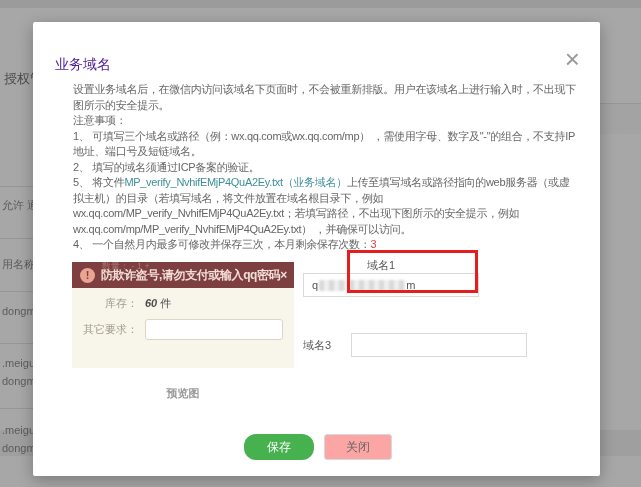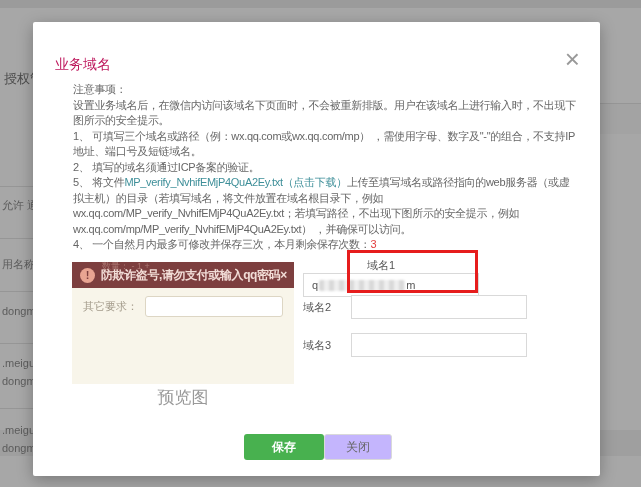--- a/index.html
+++ b/index.html
@@ -8,62 +8,62 @@
   
   .bg-band-top{position:absolute;left:0;top:0;width:641px;height:8px;background:#9b9b9b;}
   .bg-band-mid{position:absolute;left:0;top:430px;width:641px;height:26px;background:#9f9f9f;z-index:1;}
   .bg-line{position:absolute;height:1px;background:rgba(0,0,0,0.10);}
   .bg-rightband{position:absolute;left:600px;top:104px;width:41px;height:30px;background:#a0a0a0;opacity:.6;}
   .bg-snippet{position:absolute;color:#5c5c5c;font-size:11px;white-space:nowrap;z-index:2;}
   .bg-heading{font-size:13px;color:#4c4c4c;}
   
   .modal{position:absolute;left:33px;top:22px;width:567px;height:454px;background:#ffffff;
          border-radius:2px;box-shadow:0 4px 16px rgba(0,0,0,0.28);z-index:10;}
-  .modal-title{position:absolute;left:22px;top:34px;font-size:14px;color:#be185d;}
+  .modal-title{position:absolute;left:22px;top:34px;font-size:14px;color:#4c1d95;}
   .modal-close{position:absolute;right:20px;top:24px;font-size:26px;font-weight:300;color:#999;
                line-height:1;cursor:pointer;}
   .body-text{position:absolute;left:40px;top:60px;width:506px;font-size:11px;line-height:15.5px;
              color:#666;letter-spacing:-0.3px;}
   .body-text p{margin:0;}
   .link{color:#3e8f99;cursor:pointer;}
   .red{color:#e23c3c;}
   
-  .preview{position:absolute;left:39px;top:240px;width:222px;height:122px;background:#f8f5ea;}
+  .preview{position:absolute;left:39px;top:240px;width:222px;height:106px;background:#f8f5ea;}
   .banner{position:relative;height:26px;background:#7d3f3f;display:flex;align-items:center;
           padding:0 8px;box-sizing:border-box;}
   .ghost{position:absolute;top:-2px;left:30px;right:0;color:#d8aba1;opacity:.5;font-size:9px;z-index:0;}
   .warn-icon{position:relative;z-index:1;width:15px;height:15px;border-radius:50%;background:#e9a492;
              color:#7d3f3f;font-weight:bold;font-size:11px;text-align:center;line-height:15px;
              margin-right:6px;flex:0 0 auto;}
   .banner-text{position:relative;z-index:1;color:#f2ddd7;font-size:12px;font-weight:bold;flex:1;
                letter-spacing:-0.4px;white-space:nowrap;}
   .banner-close{position:relative;z-index:1;color:#f2ddd7;font-size:12px;font-weight:bold;cursor:pointer;}
   .preview-row{display:flex;align-items:center;margin-top:8px;font-size:11px;}
   .preview-label{flex:0 0 66px;text-align:right;color:#a39b8b;margin-right:7px;}
   .preview-value{color:#4c4c4c;}
   .stock-num{font-style:italic;font-weight:bold;}
   .other-input{width:128px;height:19px;border:1px solid #ddd6c4;border-radius:3px;background:#fff;
                font-size:11px;padding:0 4px;box-sizing:content-box;}
   .fee{font-weight:bold;}
-  .caption{position:absolute;left:39px;top:364px;width:222px;text-align:center;font-size:17px;color:#9a9a9a;}
+  .caption{position:absolute;left:39px;top:364px;width:222px;text-align:center;font-size:11px;color:#9a9a9a;font-weight:bold;}
   
   .field-row{position:absolute;left:270px;display:flex;align-items:center;}
   .field-label{width:48px;font-size:11px;color:#555;}
   .field-input{width:176px;height:24px;border:1px solid #d9d9d9;box-sizing:border-box;font-size:11px;
                color:#555;padding:0 8px;background:#fff;}
   .field-input.composite{display:flex;align-items:center;}
   .redacted{display:inline-block;width:86px;height:11px;margin:0 1px;border-radius:2px;
             background:repeating-linear-gradient(90deg,#d9d9d9 0 5px,#efefef 5px 10px);
             filter:blur(1.2px);}
   .red-rect{position:absolute;left:347px;top:250px;width:125px;height:37px;border:3px solid #e61d1d;
             z-index:20;pointer-events:none;}
   
-  .btn-save{position:absolute;left:211px;top:412px;width:80px;height:26px;background:#48b14f;color:#fff;
-            font-size:12px;text-align:center;line-height:26px;border-radius:3px;cursor:pointer;font-weight:bold;}
-  .btn-close{position:absolute;left:291px;top:412px;width:68px;height:26px;background:#c4b5fd;color:#666;
+  .btn-save{position:absolute;left:211px;top:412px;width:70px;height:26px;background:#48b14f;color:#fff;
+            font-size:12px;text-align:center;line-height:26px;border-radius:12px;cursor:pointer;}
+  .btn-close{position:absolute;left:291px;top:412px;width:68px;height:26px;background:#fca5a5;color:#666;
              border:1px solid #d9d9d9;box-sizing:border-box;font-size:12px;text-align:center;
              line-height:24px;border-radius:3px;cursor:pointer;}
 </style>
 </head>
 <body>
 
 <div class="root">
 
   <div class="bg-band-top"></div>
   <div class="bg-rightband"></div>
@@ -81,54 +81,54 @@
   <div class="bg-snippet" style="left:2px;top:375px;">dongmin</div>
   <div class="bg-snippet" style="left:2px;top:424px;">.meigua</div>
   <div class="bg-snippet" style="left:2px;top:442px;">dongmin</div>
   <div class="bg-band-mid"></div>
 
   <div class="modal">
     <div class="modal-title">业务域名</div>
     <div class="modal-close">×</div>
 
     <div class="body-text">
+      <p>设置业务域名后，在微信内访问该域名下页面时，不会被重新排版。用户在该域名上进行输入时，不出现下图所示的安全提示。</p>
       <p>注意事项：</p>
-      <p>设置业务域名后，在微信内访问该域名下页面时，不会被重新排版。用户在该域名上进行输入时，不出现下图所示的安全提示。</p>
       <p>1、 可填写三个域名或路径（例：wx.qq.com或wx.qq.com/mp） ，需使用字母、数字及"-"的组合，不支持IP地址、端口号及短链域名。</p>
       <p>2、 填写的域名须通过ICP备案的验证。</p>
-      <p><span>5、 将文件</span><span class="link">MP_verify_NvhifEMjP4QuA2Ey.txt（点击下载）</span><span>上传至填写域名或路径指向的web服务器（或虚拟主机）的目录（若填写域名，将文件放置在域名根目录下，例如wx.qq.com/MP_verify_NvhifEMjP4QuA2Ey.txt；若填写路径，不出现下图所示的安全提示，例如wx.qq.com/mp/MP_verify_NvhifEMjP4QuA2Ey.txt） ，并确保可以访问。</span></p>
+      <p><span>5、 将文件</span><span class="link">MP_verify_NvhifEMjP4QuA2Ey.txt（业务域名）</span><span>上传至填写域名或路径指向的web服务器（或虚拟主机）的目录（若填写域名，将文件放置在域名根目录下，例如wx.qq.com/MP_verify_NvhifEMjP4QuA2Ey.txt；若填写路径，不出现下图所示的安全提示，例如wx.qq.com/mp/MP_verify_NvhifEMjP4QuA2Ey.txt） ，并确保可以访问。</span></p>
       <p><span>4、 一个自然月内最多可修改并保存三次，本月剩余保存次数：</span><span class="red">3</span></p>
     </div>
 
     <div class="preview">
       <div class="banner">
         <div class="ghost">数量： - 1 +</div>
         <div class="warn-icon">!</div>
         <div class="banner-text">防欺诈盗号,请勿支付或输入qq密码</div>
         <div class="banner-close">×</div>
+      </div>
+      <div class="preview-row">
+        <span class="preview-label">库存：</span>
+        <span class="preview-value"><span class="stock-num">60</span><span> 件</span></span>
       </div>
       <div class="preview-row">
         <span class="preview-label">其它要求：</span>
         <input class="other-input" style="">
       </div>
     </div>
     <div class="caption">预览图</div>
 
     <div class="field-row" style="top:236px;flex-direction:column;">
       <span class="field-label">域名1</span>
       <div class="field-input composite">
         <span>q</span>
         <span class="redacted"></span>
         <span>m</span>
       </div>
     </div>
-    <div class="field-row" style="top:273px;">
-      <span class="field-label">域名2</span>
-      <input class="field-input" style="">
-    </div>
     <div class="field-row" style="top:311px;">
       <span class="field-label">域名3</span>
       <input class="field-input" style="">
     </div>
 
     <div class="btn-save">保存</div>
     <div class="btn-close">关闭</div>
   </div>
 
   <div class="red-rect"></div>

